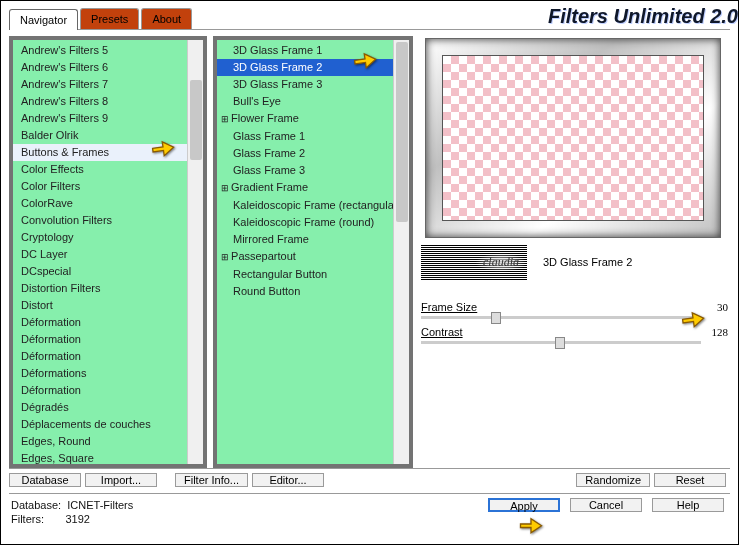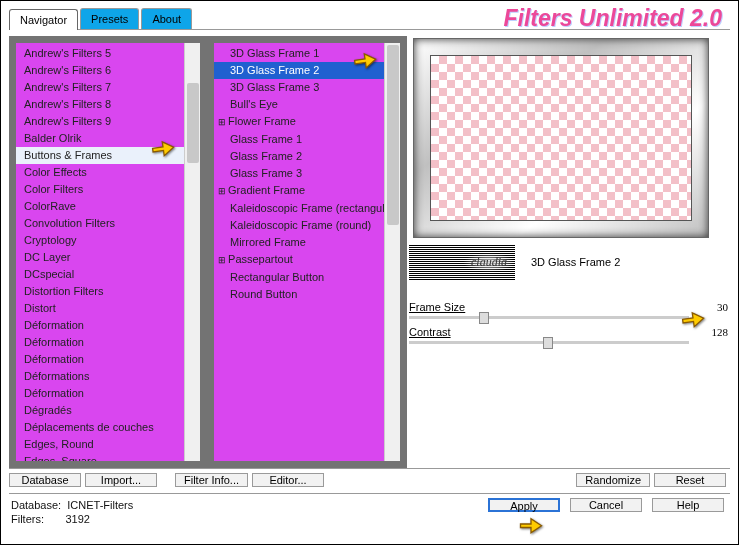--- a/index.html
+++ b/index.html
@@ -1,24 +1,24 @@
 <!DOCTYPE html>
 <html><head>
 <meta charset="utf-8">
 <style>
 * { margin: 0; padding: 0; box-sizing: border-box; font-family: Tahoma, Arial, sans-serif; font-size: 11px; }
 body { background: #fff; width: 739px; height: 545px; border: 1px solid #000; position: relative; }
 .header { height: 28px; display: flex; align-items: flex-end; }
 .tabs { display: flex; margin-left: 8px; }
-.tab { padding: 4px 10px; border: 1px solid #999; border-bottom: none; background: #0ea5e9; margin-right: 2px; cursor: pointer; border-radius: 3px 3px 0 0; font-size: 11px; }
+.tab { padding: 4px 10px; border: 1px solid #999; border-bottom: none; background: #c2410c; margin-right: 2px; cursor: pointer; border-radius: 3px 3px 0 0; font-size: 11px; }
 .tab.active { background: #fff; font-weight: normal; border-color: #666; position: relative; top: 1px; }
-.branding { position: absolute; right: 16px; top: 4px; font-family: Arial, sans-serif; font-style: italic; font-weight: bold; font-size: 23px; color: #ec4899; text-shadow: 1px 1px 0 #bfcfff; }
+.branding { position: absolute; right: 0; top: 4px; font-family: Arial, sans-serif; font-style: italic; font-weight: bold; font-size: 20px; color: #0f172a; text-shadow: 1px 1px 0 #bfcfff; }
 .divider-h { border-top: 1px solid #999; margin: 0 8px; }
 .main { display: flex; padding: 6px 8px 0 8px; height: 438px; }
-.listpane { width: 198px; border: 7px solid #737373; background: #d946ef; overflow: hidden; position: relative; }
+.listpane { width: 198px; border: 4px solid #737373; background: #86efac; overflow: hidden; position: relative; margin-right: 6px; }
 .listpane-inner { height: 100%; overflow: hidden; padding: 2px 0; }
 .listpane .sb { position: absolute; right: 0; top: 0; width: 16px; height: 100%; background: #f0f0f0; border-left: 1px solid #ccc; }
 .listpane .sb-thumb { background: #c8c8c8; position: absolute; left: 2px; width: 12px; border-radius: 2px; }
 .list-item { padding: 1px 6px 1px 8px; cursor: pointer; white-space: nowrap; line-height: 15px; color: #222; }
 .list-item.selected { background: #eaf1fb; }
 .list2 .list-item { padding-left: 16px; }
 .list2 .exp { padding-left: 4px; }
 .list2 .exp::before { content: "⊞ "; font-size: 9px; }
 .list2 .sel { background: #2060d0; color: #fff; }
 .pointer { position: absolute; width: 28px; height: 22px; pointer-events: none; z-index: 50; }

